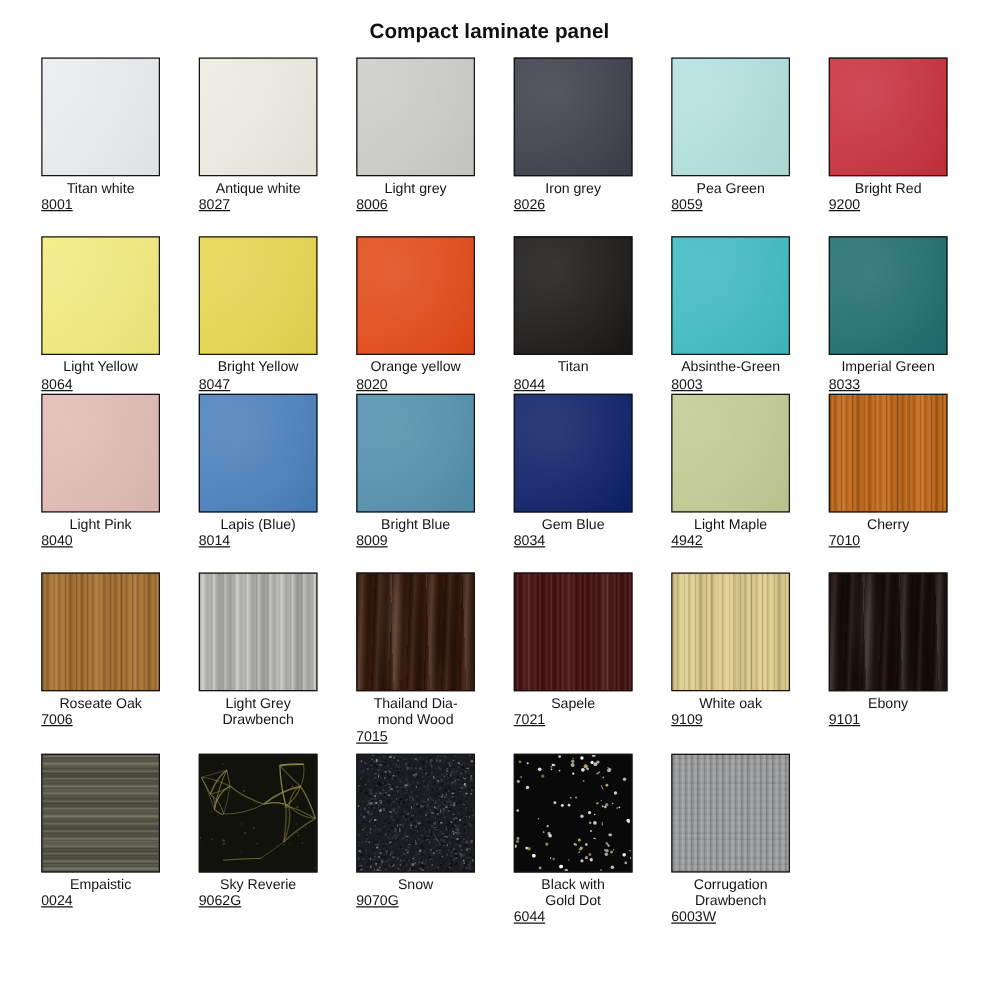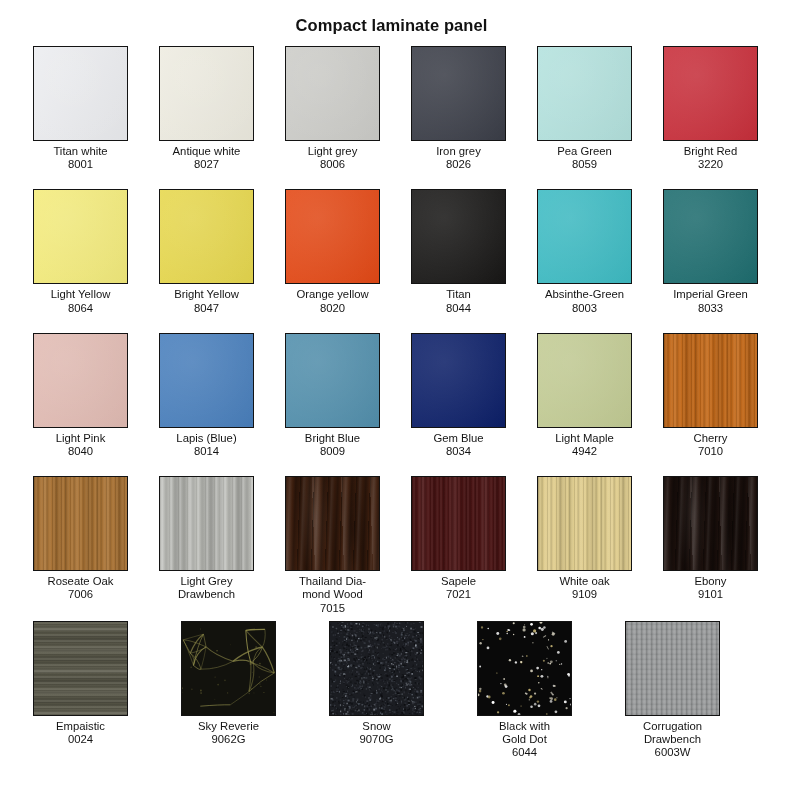--- a/index.html
+++ b/index.html
@@ -51,31 +51,32 @@
 
   .caption{
     text-align:center;
     font-size:11.3px;
     line-height:13.2px;
     padding-top:4px;
     color:#141414;
     white-space:pre-line;
   }
   .code{
-    text-align:center;
+    text-align:left;
     font-size:11.3px;
     line-height:13.2px;
     color:#141414;
+    text-decoration:underline;
   }
   .row{margin-bottom:0;}
   .r1{margin-bottom:18px;}
-  .r2{margin-bottom:18px;}
+  .r2{}
   .r3{margin-bottom:18px;}
   .r4{margin-bottom:6px;}
-  .r5{margin-bottom:0;gap:22px;}
+  .r5{margin-bottom:0;}
 
   
 
   
   .tex-vgrain{
     background-image:
       repeating-linear-gradient(90deg,
         rgba(0,0,0,.22) 0px, rgba(0,0,0,0) 1px, rgba(255,255,255,.10) 2px,
         rgba(0,0,0,0) 3px, rgba(0,0,0,.15) 4px, rgba(0,0,0,0) 6px,
         rgba(255,255,255,.07) 7px, rgba(0,0,0,0) 9px),
@@ -184,21 +185,21 @@
             <div class="tex tex-flat"></div>
           </div>
           <div class="caption">Pea Green</div>
           <div class="code">8059</div>
         </div>
         <div class="cell">
           <div class="swatch" style="background: rgb(201, 48, 60);">
             <div class="tex tex-flat"></div>
           </div>
           <div class="caption">Bright Red</div>
-          <div class="code">3220</div>
+          <div class="code">9200</div>
         </div>
       </div>
     <div class="row r2">
         <div class="cell">
           <div class="swatch" style="background: rgb(244, 236, 125);">
             <div class="tex tex-flat"></div>
           </div>
           <div class="caption">Light Yellow</div>
           <div class="code">8064</div>
         </div>

